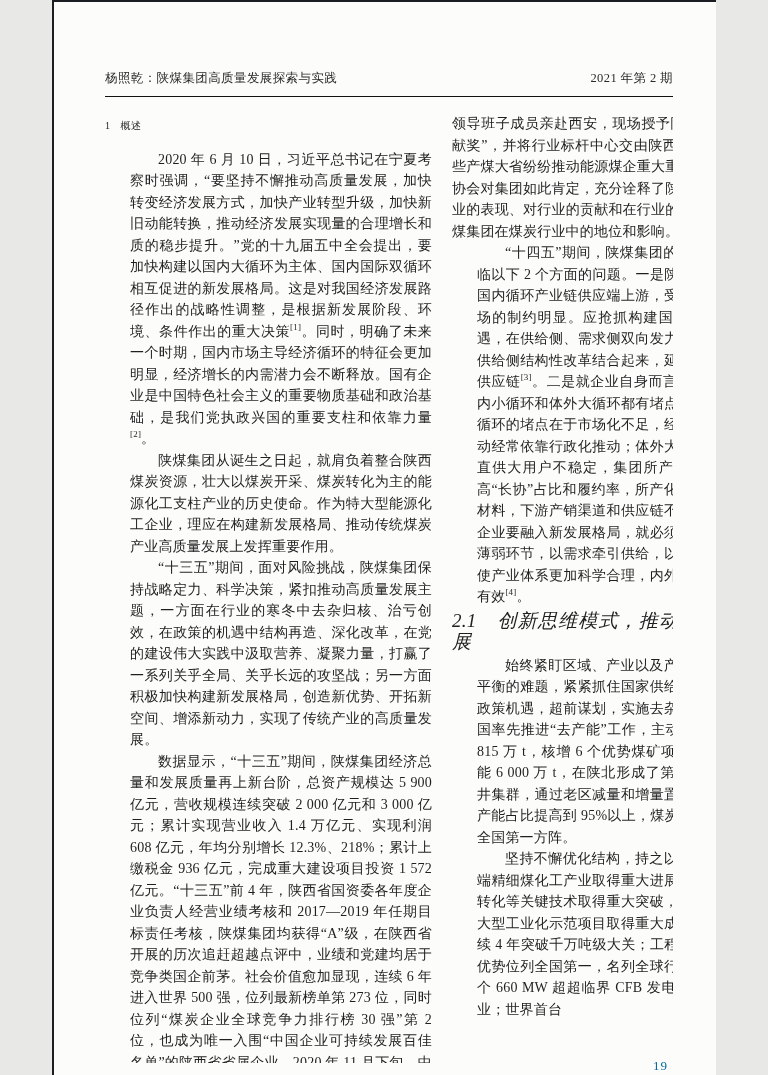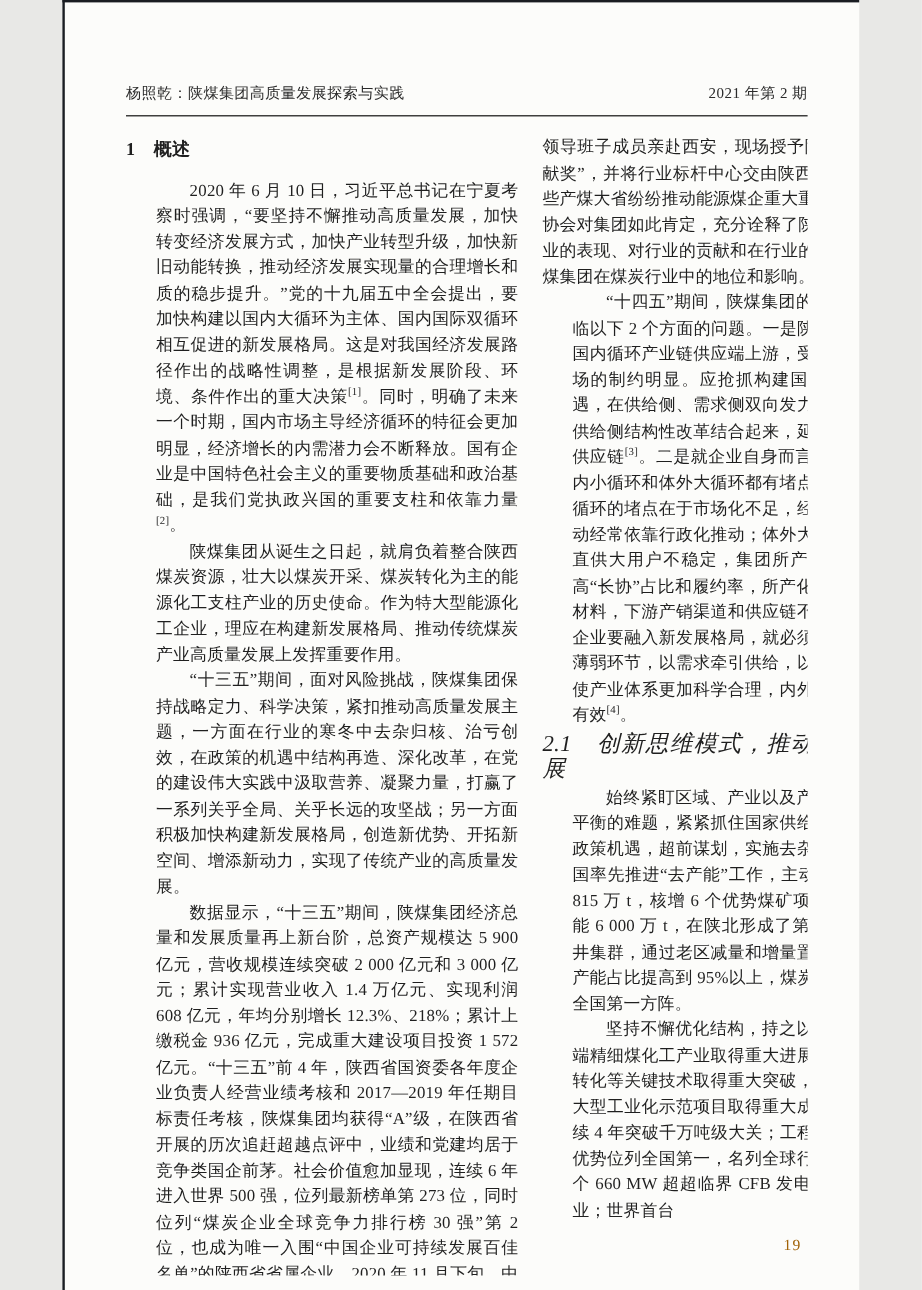--- a/index.html
+++ b/index.html
@@ -40,45 +40,45 @@
     flex: 0 0 327px;
     width: 327px;
     font-size: 14px;
     line-height: 21.5px;
     letter-spacing: 0.2px;
     text-align: justify;
   }
   .para { margin: 0; }
   .indent { text-indent: 2em; margin-left: 25px; }
   .sec-heading {
-    font-size: 15px;
-    font-weight: bold;
+    font-size: 10px;
+    font-weight: normal;
     margin: 2px 0 12px 0;
     letter-spacing: 0.3px;
   }
   .sec-heading-2 {
     font-size: 14.5px;
     font-weight: bold;
     margin: 13px 0 13px 0;
     letter-spacing: 0.3px;
   }
   .subsec-heading {
     font-size: 19px;
     font-style: italic;
     font-weight: normal;
     margin: 2px 0 2px 0;
   }
   sup { font-size: 9px; line-height: 0; }
   .pagenum {
     position: absolute;
     right: 48px;
-    top: 1028px;
+    top: 1056px;
     font-size: 13px;
     letter-spacing: 1px;
-    color: #a16207;
+    color: #0369a1;
   }
 </style>
 </head>
 <body>
 
 <div class="page">
 
   <div class="header">
     <span>杨照乾：陕煤集团高质量发展探索与实践</span>
     <span>2021 年第 2 期</span>

